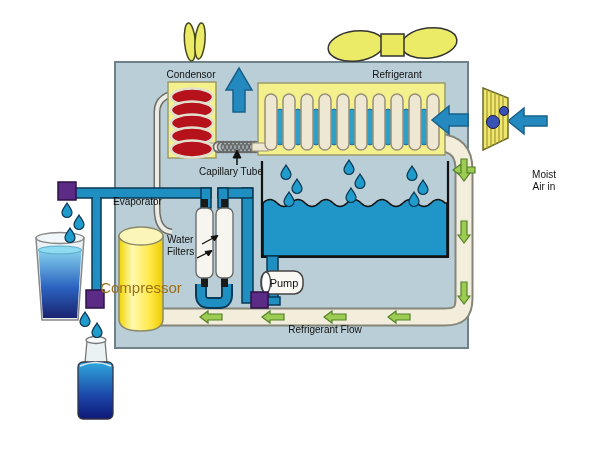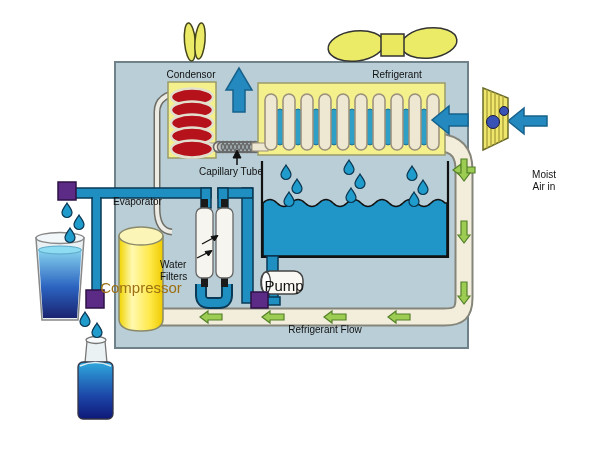--- a/index.html
+++ b/index.html
@@ -6,21 +6,21 @@
   #stage{
     position:relative;width:556px;height:450px;background:#ffffff;overflow:hidden;
     font-family:"Liberation Sans", sans-serif;
   }
   #diagram-svg{position:absolute;left:0;top:0;}
   .lbl{
     position:absolute;font-size:10px;color:#111;line-height:1.15;
     white-space:pre-line;pointer-events:none;
   }
   .lbl.center{transform:translateX(-50%);text-align:center;}
-  .lbl.small{font-size:15px;}
+  .lbl.small{font-size:11px;}
   .lbl.compressor{color:#9c6f14;font-size:15px;}
 </style>
 </head>
 <body>
 
 <div id="stage">
 
 <svg id="diagram-svg" width="600" height="450" viewBox="0 0 600 450">
   <defs>
     <path id="drop" d="M0,-7 C2.5,-3 5,0 5,2.5 A5,5 0 1,1 -5,2.5 C-5,0 -2.5,-3 0,-7 Z"></path>
@@ -250,19 +250,19 @@
     <use href="#drop" transform="translate(85,319)"></use>
         <use href="#drop" transform="translate(97,330)"></use>
   </g>
 </svg>
 
 <div class="lbl center" style="left:191px;top:69px;">Condensor</div>
 <div class="lbl center" style="left:397px;top:69px;">Refrigerant</div>
 <div class="lbl center" style="left:544px;top:137px;margin-top:32px;">Moist Air in</div>
 <div class="lbl center" style="left:231px;top:166px;">Capillary Tube</div>
 <div class="lbl" style="left:113px;top:196px;">Evaporator</div>
-<div class="lbl" style="left:160px;top:234px;margin-top:25px;">Water
+<div class="lbl" style="left:167px;top:234px;">Water
 Filters</div>
 <div class="lbl center compressor" style="left:141px;top:279px;">Compressor</div>
 <div class="lbl center small" style="left:284px;top:277px;">Pump</div>
 <div class="lbl center" style="left:325px;top:324px;">Refrigerant Flow</div>
 
 </div>
 
 </body></html>

